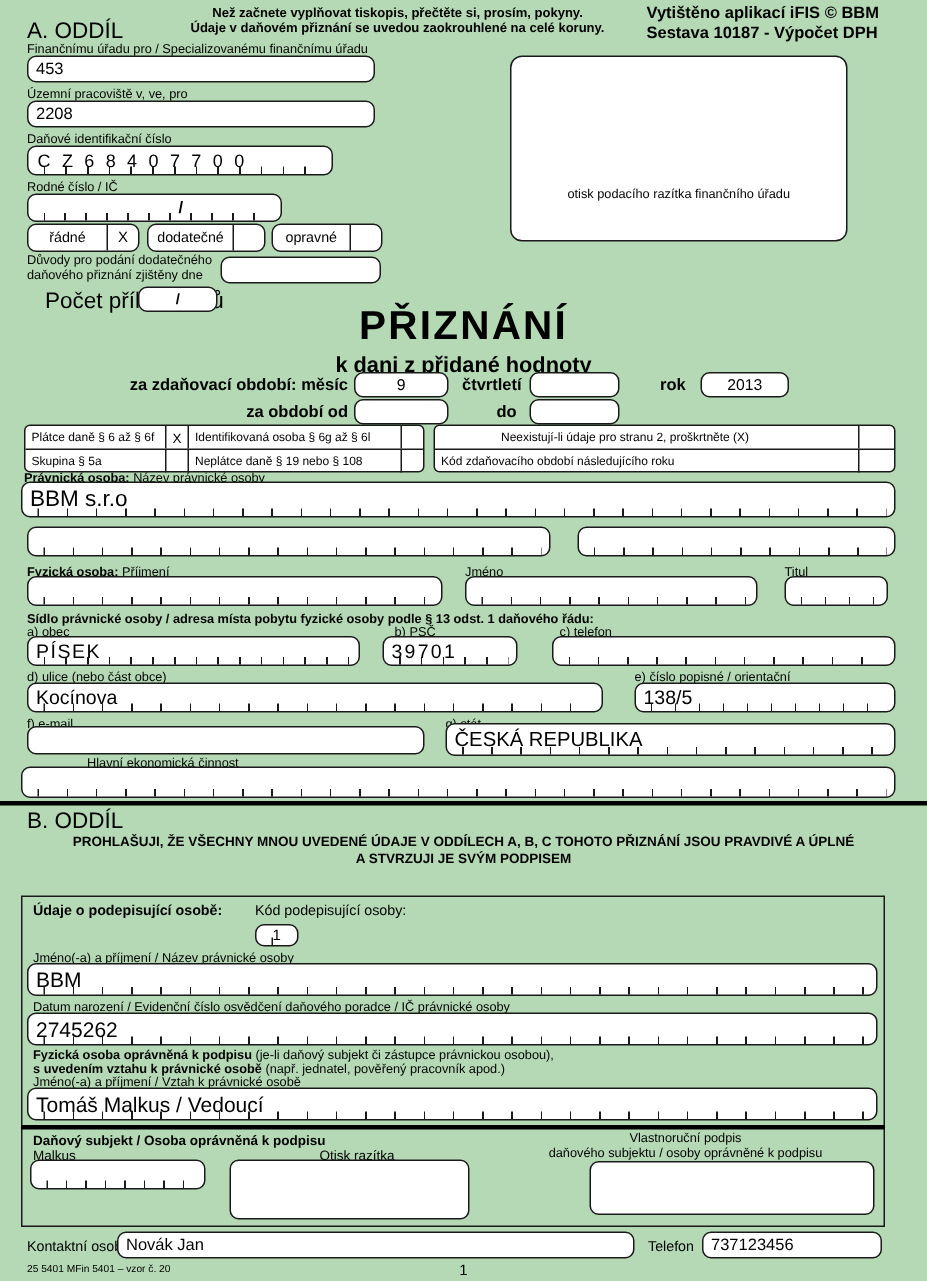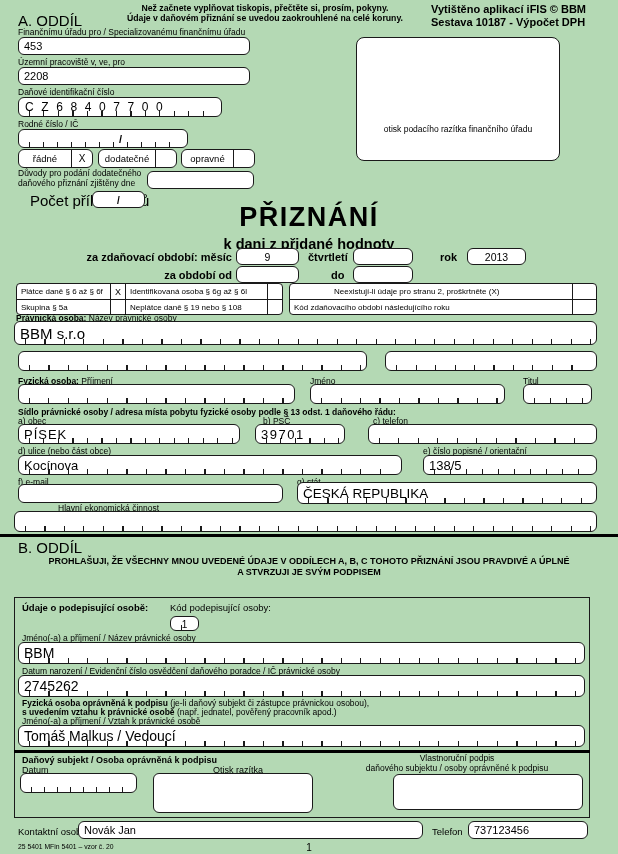--- a/index.html
+++ b/index.html
@@ -31,21 +31,21 @@
   <div class="abs" style="left:18px;top:12px;font-size:15px;">A. ODDÍL</div>
   <div class="abs b" style="left:100px;top:3px;width:330px;text-align:center;font-size:8.7px;line-height:10px;">
     <div>Než začnete vyplňovat tiskopis, přečtěte si, prosím, pokyny.</div>
     <div>Údaje v daňovém přiznání se uvedou zaokrouhlené na celé koruny.</div>
   </div>
   <div class="abs b" style="left:431px;top:3px;font-size:11px;line-height:13px;">
     <div>Vytištěno aplikací iFIS © BBM</div>
     <div>Sestava 10187 - Výpočet DPH</div>
   </div>
 
-  <div class="box" style="left:356px;top:37px;width:204px;height:124px;border-radius:8px;">
+  <div class="box" style="left:340px;top:37px;width:225px;height:124px;border-radius:8px;">
     <div class="abs" style="left:0;right:0;bottom:26px;text-align:center;font-size:8.5px;">otisk podacího razítka finančního úřadu</div>
   </div>
 
   <div class="lbl" style="left:18px;top:28px;">Finančnímu úřadu pro / Specializovanému finančnímu úřadu</div>
   <div class="box" style="left:18px;top:37px;width:232px;height:18px;">
     <div class="val" style="font-size:11px;">453</div>
   </div>
 
   <div class="lbl" style="left:18px;top:58px;">Územní pracoviště v, ve, pro</div>
   <div class="box" style="left:18px;top:67px;width:232px;height:18px;">
@@ -216,21 +216,21 @@
   <div class="lbl" style="left:22px;top:699px;"><span class="b">Fyzická osoba oprávněná k podpisu </span><span>(je-li daňový subjekt či zástupce právnickou osobou),</span></div>
   <div class="lbl" style="left:22px;top:708px;"><span class="b">s uvedením vztahu k právnické osobě </span><span>(např. jednatel, pověřený pracovník apod.)</span></div>
   <div class="lbl" style="left:22px;top:717px;">Jméno(-a) a příjmení / Vztah k právnické osobě</div>
   <div class="box comb" style="left:18px;top:725px;width:567px;height:22px;--ts:19.5px;">
     <div class="val" style="font-size:14px;">Tomáš Malkus / Vedoucí</div>
   </div>
 
   <div class="thick" style="left:14px;top:750px;width:576px;height:2.5px;"></div>
 
   <div class="abs b" style="left:22px;top:755px;font-size:9px;">Daňový subjekt / Osoba oprávněná k podpisu</div>
-  <div class="abs" style="left:22px;top:765px;font-size:9px;">Datum</div>
+  <div class="abs" style="left:22px;top:765px;font-size:9px;">Malkus</div>
   <div class="abs" style="left:213px;top:765px;font-size:9px;">Otisk razítka</div>
   <div class="abs" style="left:328px;top:754px;width:258px;text-align:center;font-size:8.5px;line-height:9.5px;">
     <div>Vlastnoruční podpis</div>
     <div>daňového subjektu / osoby oprávněné k podpisu</div>
   </div>
 
   <div class="box comb" style="left:20px;top:773px;width:117px;height:20px;--ts:13px;"></div>
   <div class="box" style="left:153px;top:773px;width:160px;height:40px;"></div>
   <div class="box" style="left:393px;top:774px;width:190px;height:36px;"></div>
 

